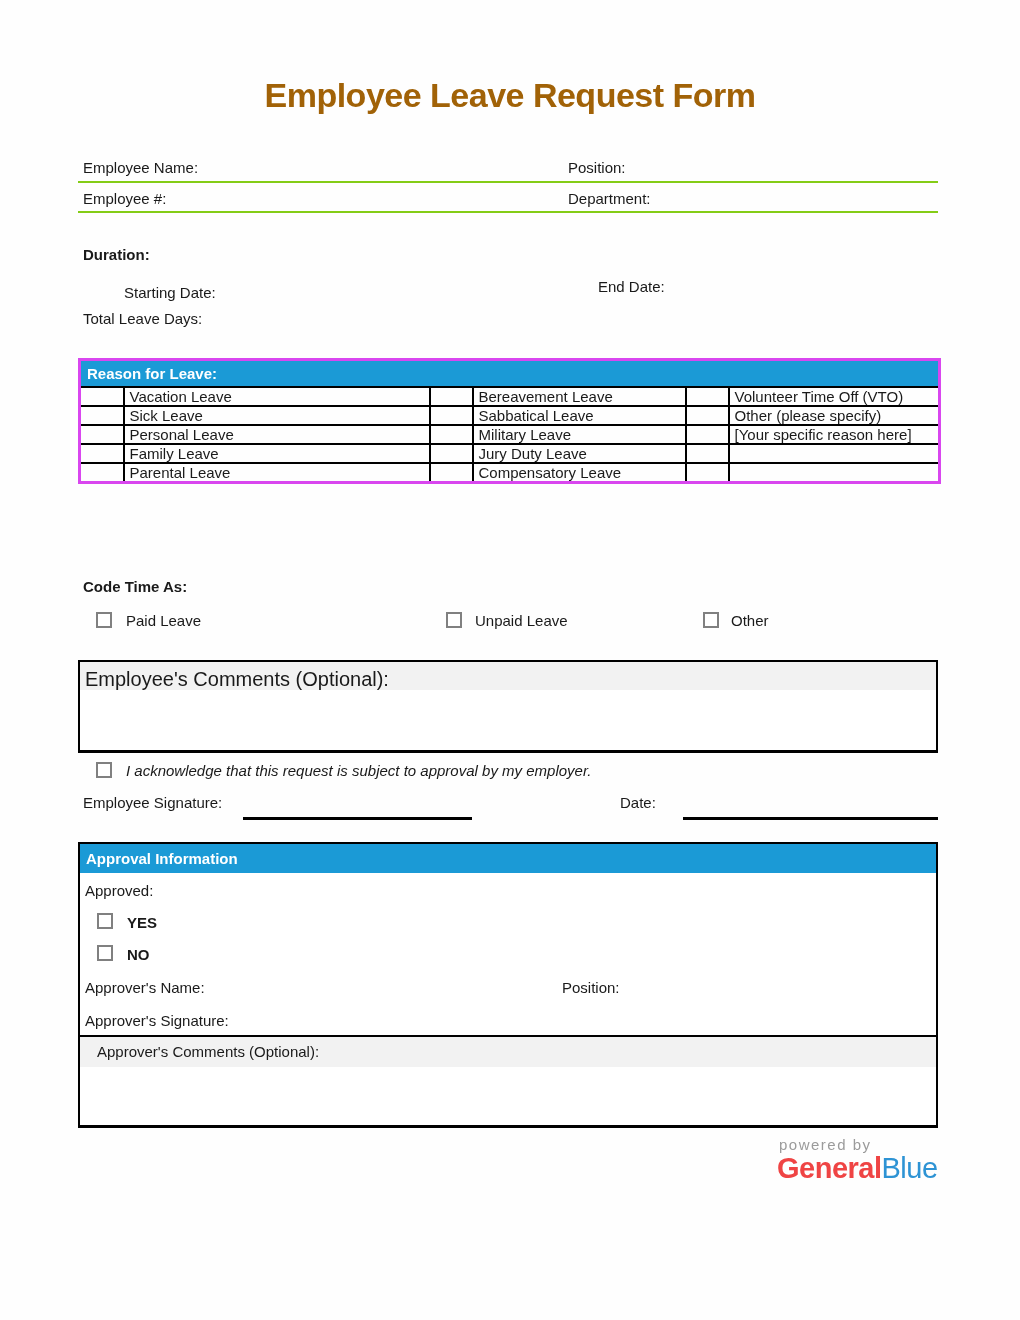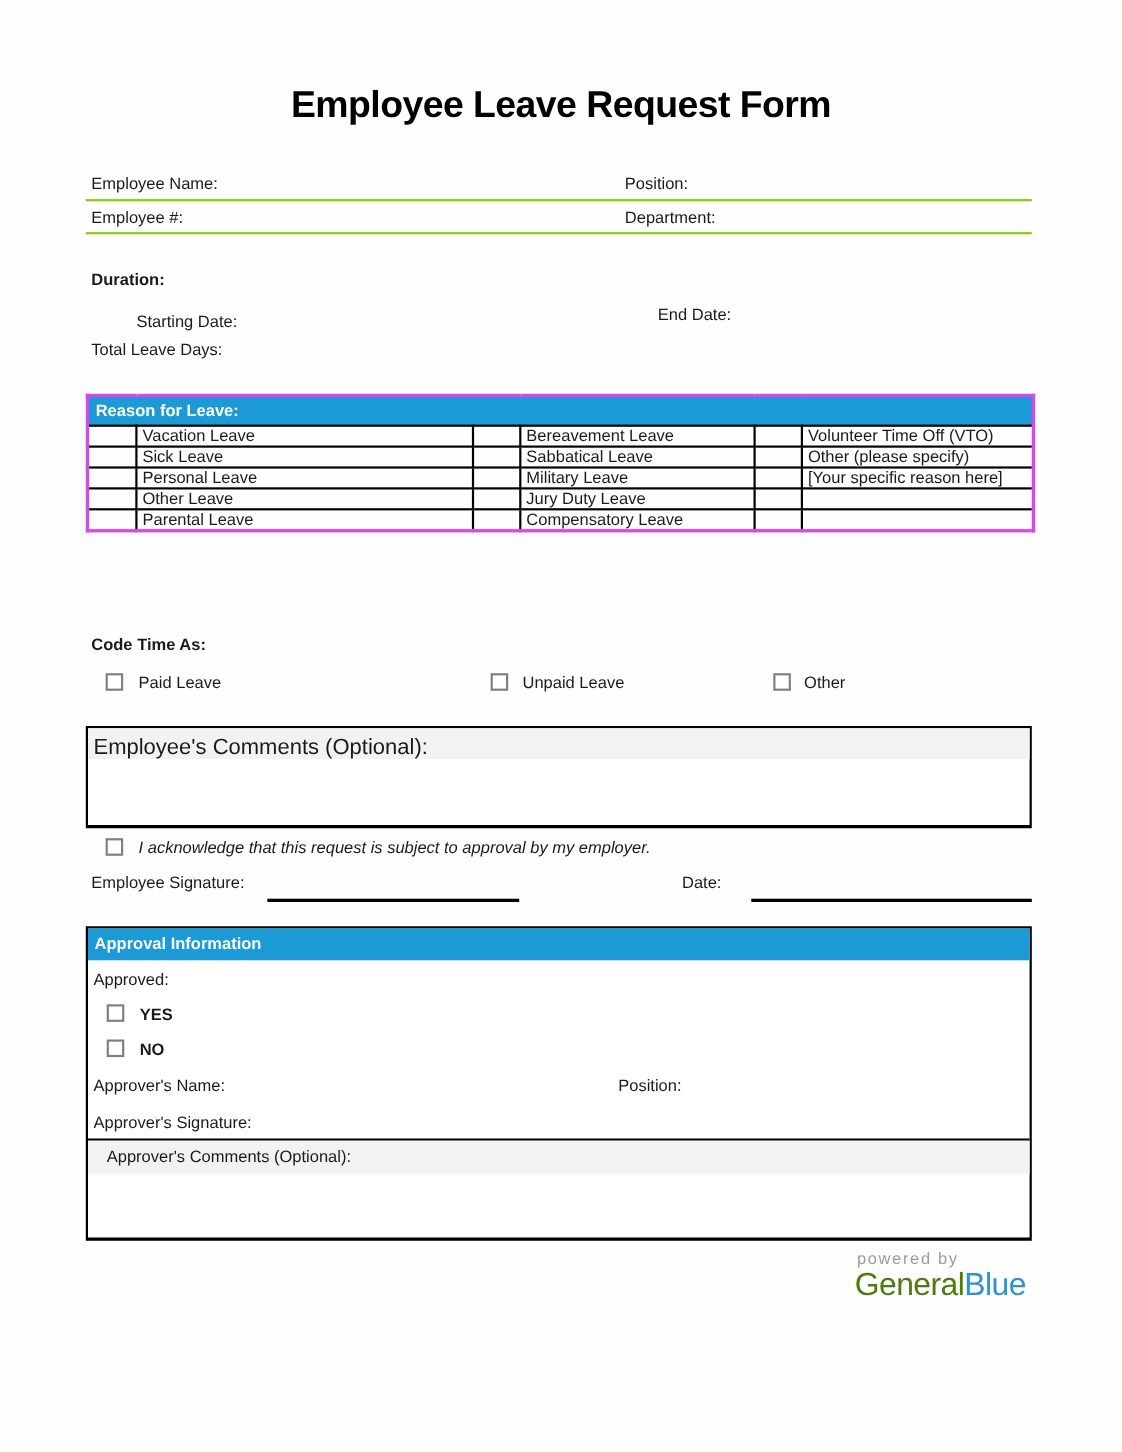--- a/index.html
+++ b/index.html
@@ -7,21 +7,21 @@
   .page {
     position:relative; width:1020px; height:1320px; margin:0 auto;
     background:#fefefe; color:#1a1a1a;
     font-family:"Liberation Sans", sans-serif; font-size:15px;
     overflow:hidden;
   }
   .abs { position:absolute; }
   .title {
     position:absolute; top:76px; left:0; width:100%;
     text-align:center; font-size:34px; font-weight:700; letter-spacing:-0.5px;
-    color:#000000;
+    color:#a16207;
   }
   .field-row { position:absolute; left:78px; width:860px; height:31px; border-bottom:2px solid #84cc16; }
   .field-row .lbl { position:absolute; top:7px; }
   .lbl-left { left:5px; }
   .lbl-right { left:490px; }
   .bold { font-weight:700; }
   .italic { font-style:italic; }
 
   
   table.reason {
@@ -68,21 +68,21 @@
     background:var(--comment-bar-gray, #f2f2f2); padding:6px 0 0 17px; font-size:15px;
   }
 
   .sig-line { position:absolute; height:3px; background:#000; }
 
   .powered-by {
     position:absolute; left:779px; top:1136px;
     font-size:15px; letter-spacing:1.5px; color:#9b9b9b;
   }
   .brand { position:absolute; left:777px; top:1152px; font-size:29px; letter-spacing:-0.5px; }
-  .brand .g { color:#4d7c0f; }
+  .brand .g { color:#ef4444;font-weight:bold; }
   .brand .b { color:var(--logo-blue, #2d93d4); }
 </style>
 </head>
 <body>
 
 <div class="page">
 
   <div class="title">Employee Leave Request Form</div>
 
   <div class="field-row" style="top:152px;">
@@ -131,21 +131,21 @@
     <tr>
       <td class="cb-cell"></td>
       <td>Personal Leave</td>
       <td class="cb-cell"></td>
       <td>Military Leave</td>
       <td class="cb-cell"></td>
       <td>[Your specific reason here]</td>
     </tr>
     <tr>
       <td class="cb-cell"></td>
-      <td>Other Leave</td>
+      <td>Family Leave</td>
       <td class="cb-cell"></td>
       <td>Jury Duty Leave</td>
       <td class="cb-cell"></td>
       <td></td>
     </tr>
     <tr>
       <td class="cb-cell"></td>
       <td>Parental Leave</td>
       <td class="cb-cell"></td>
       <td>Compensatory Leave</td>

